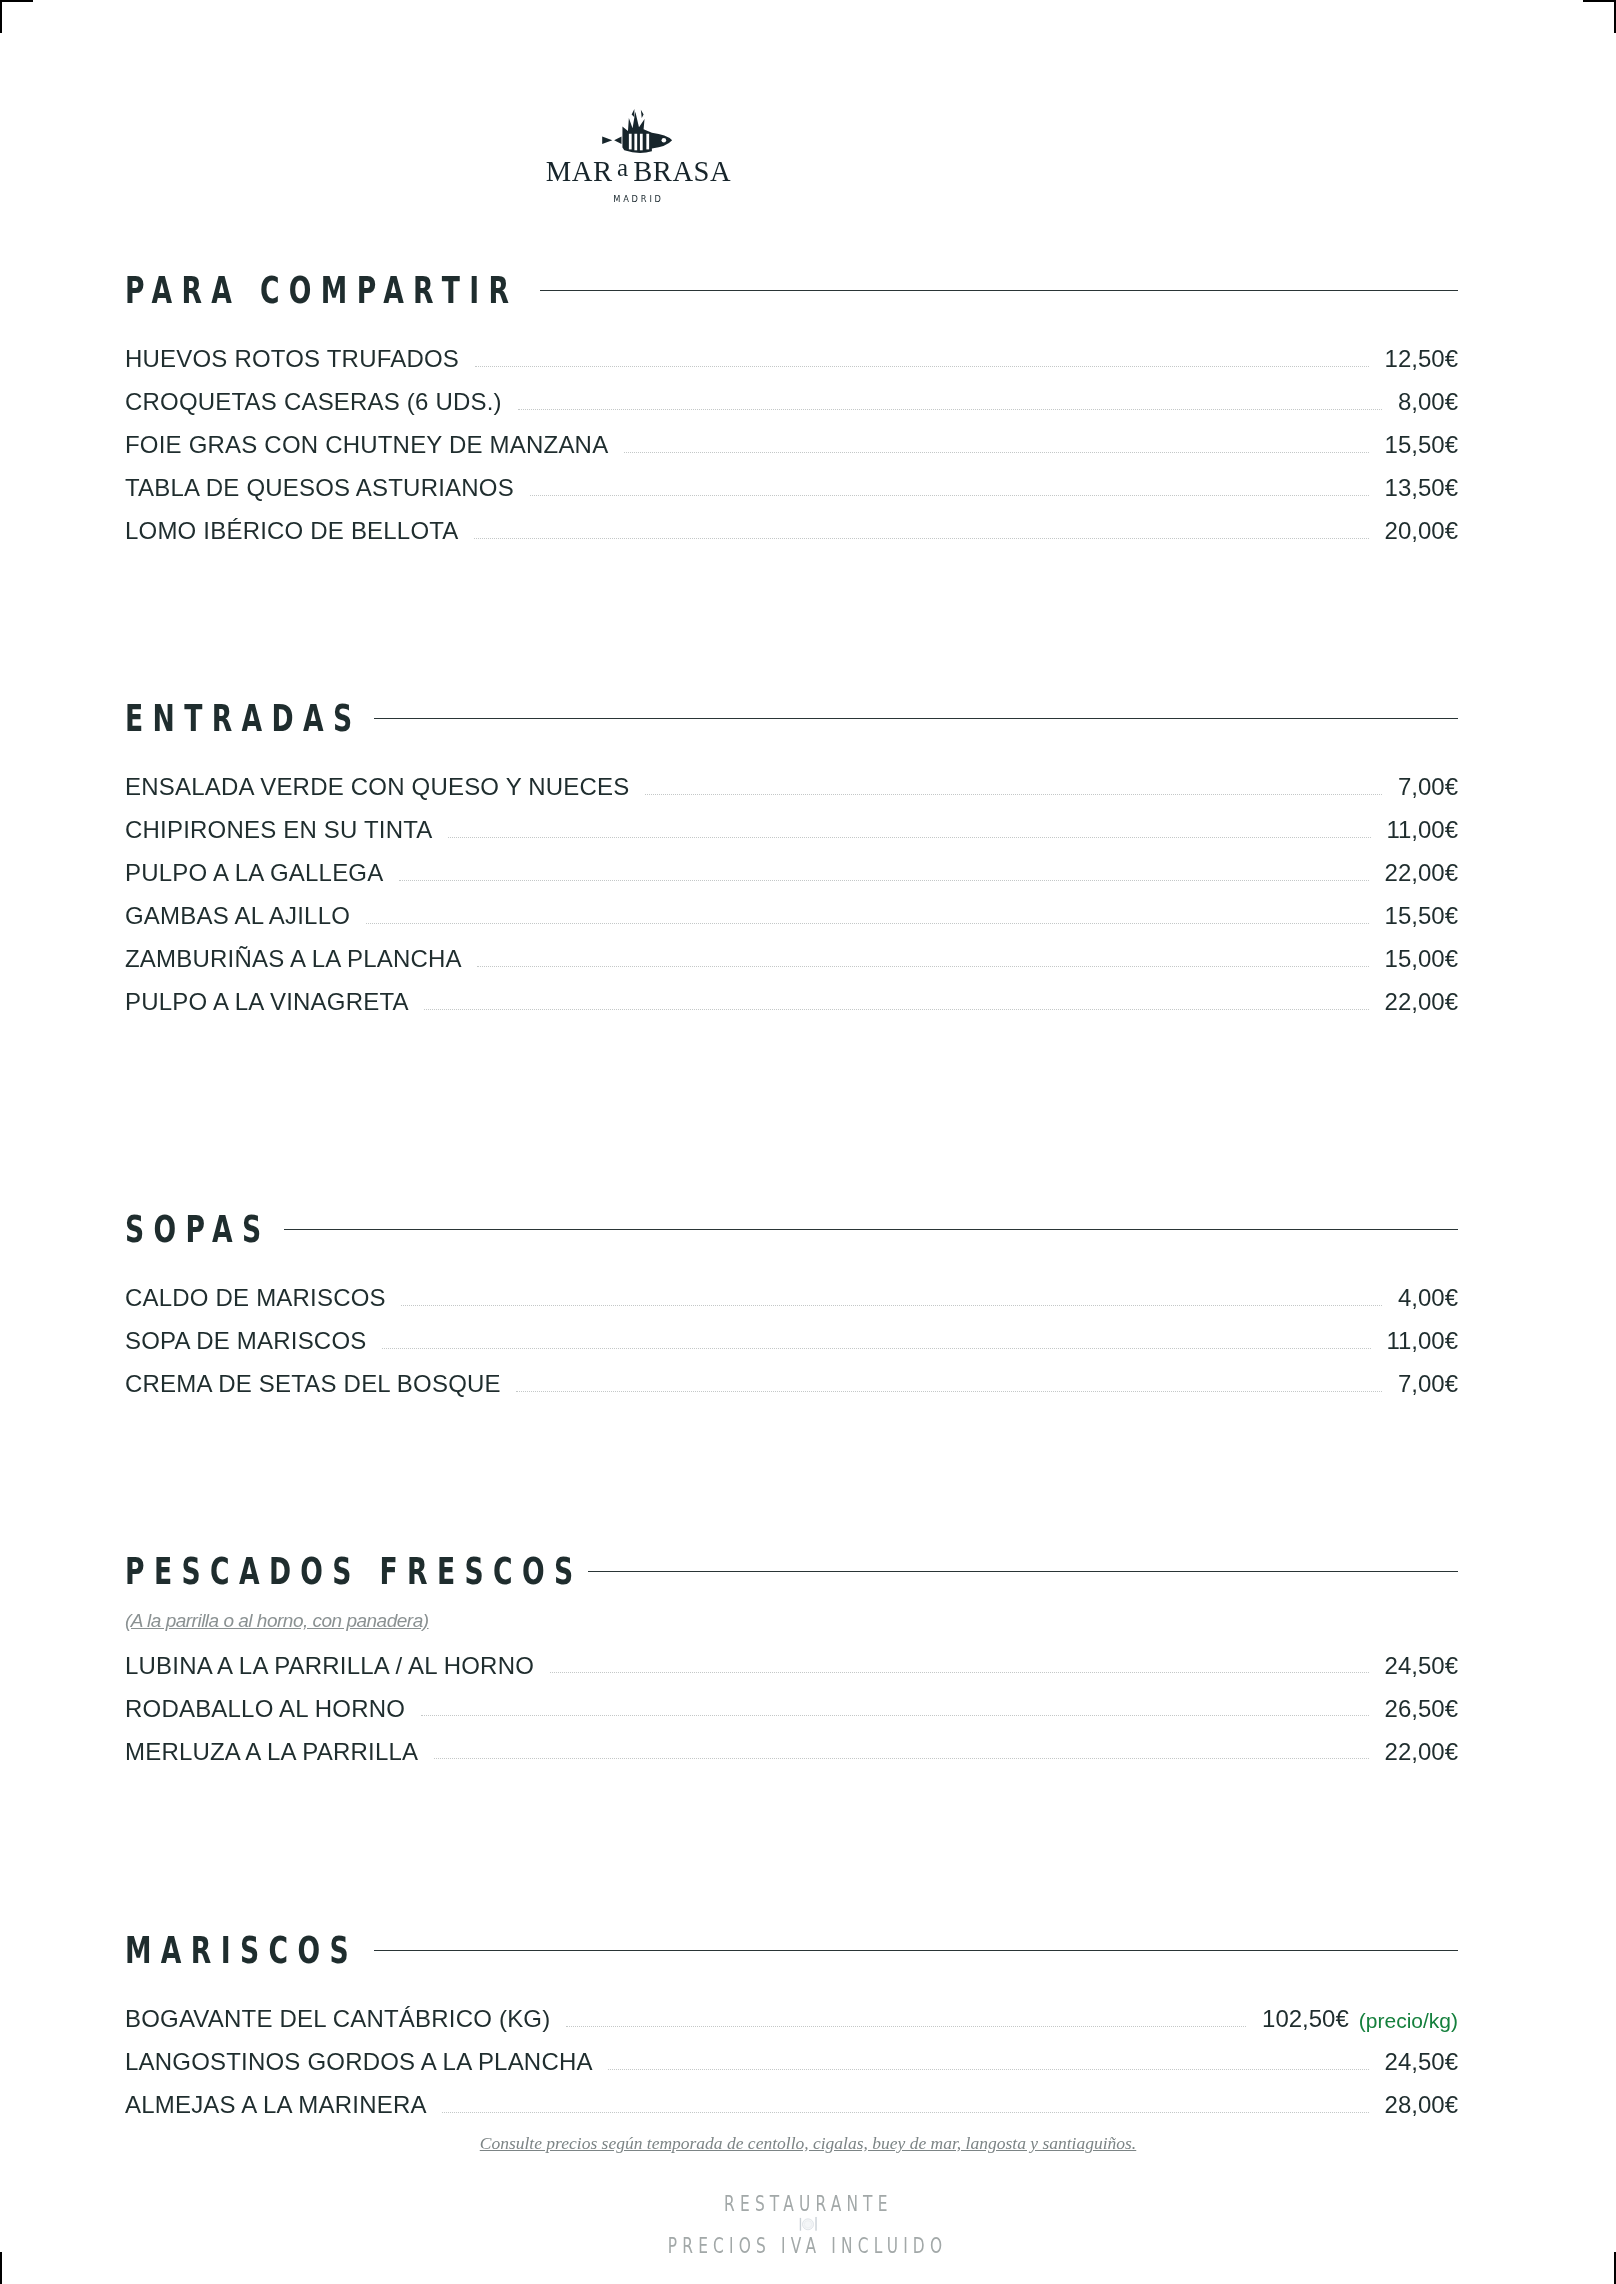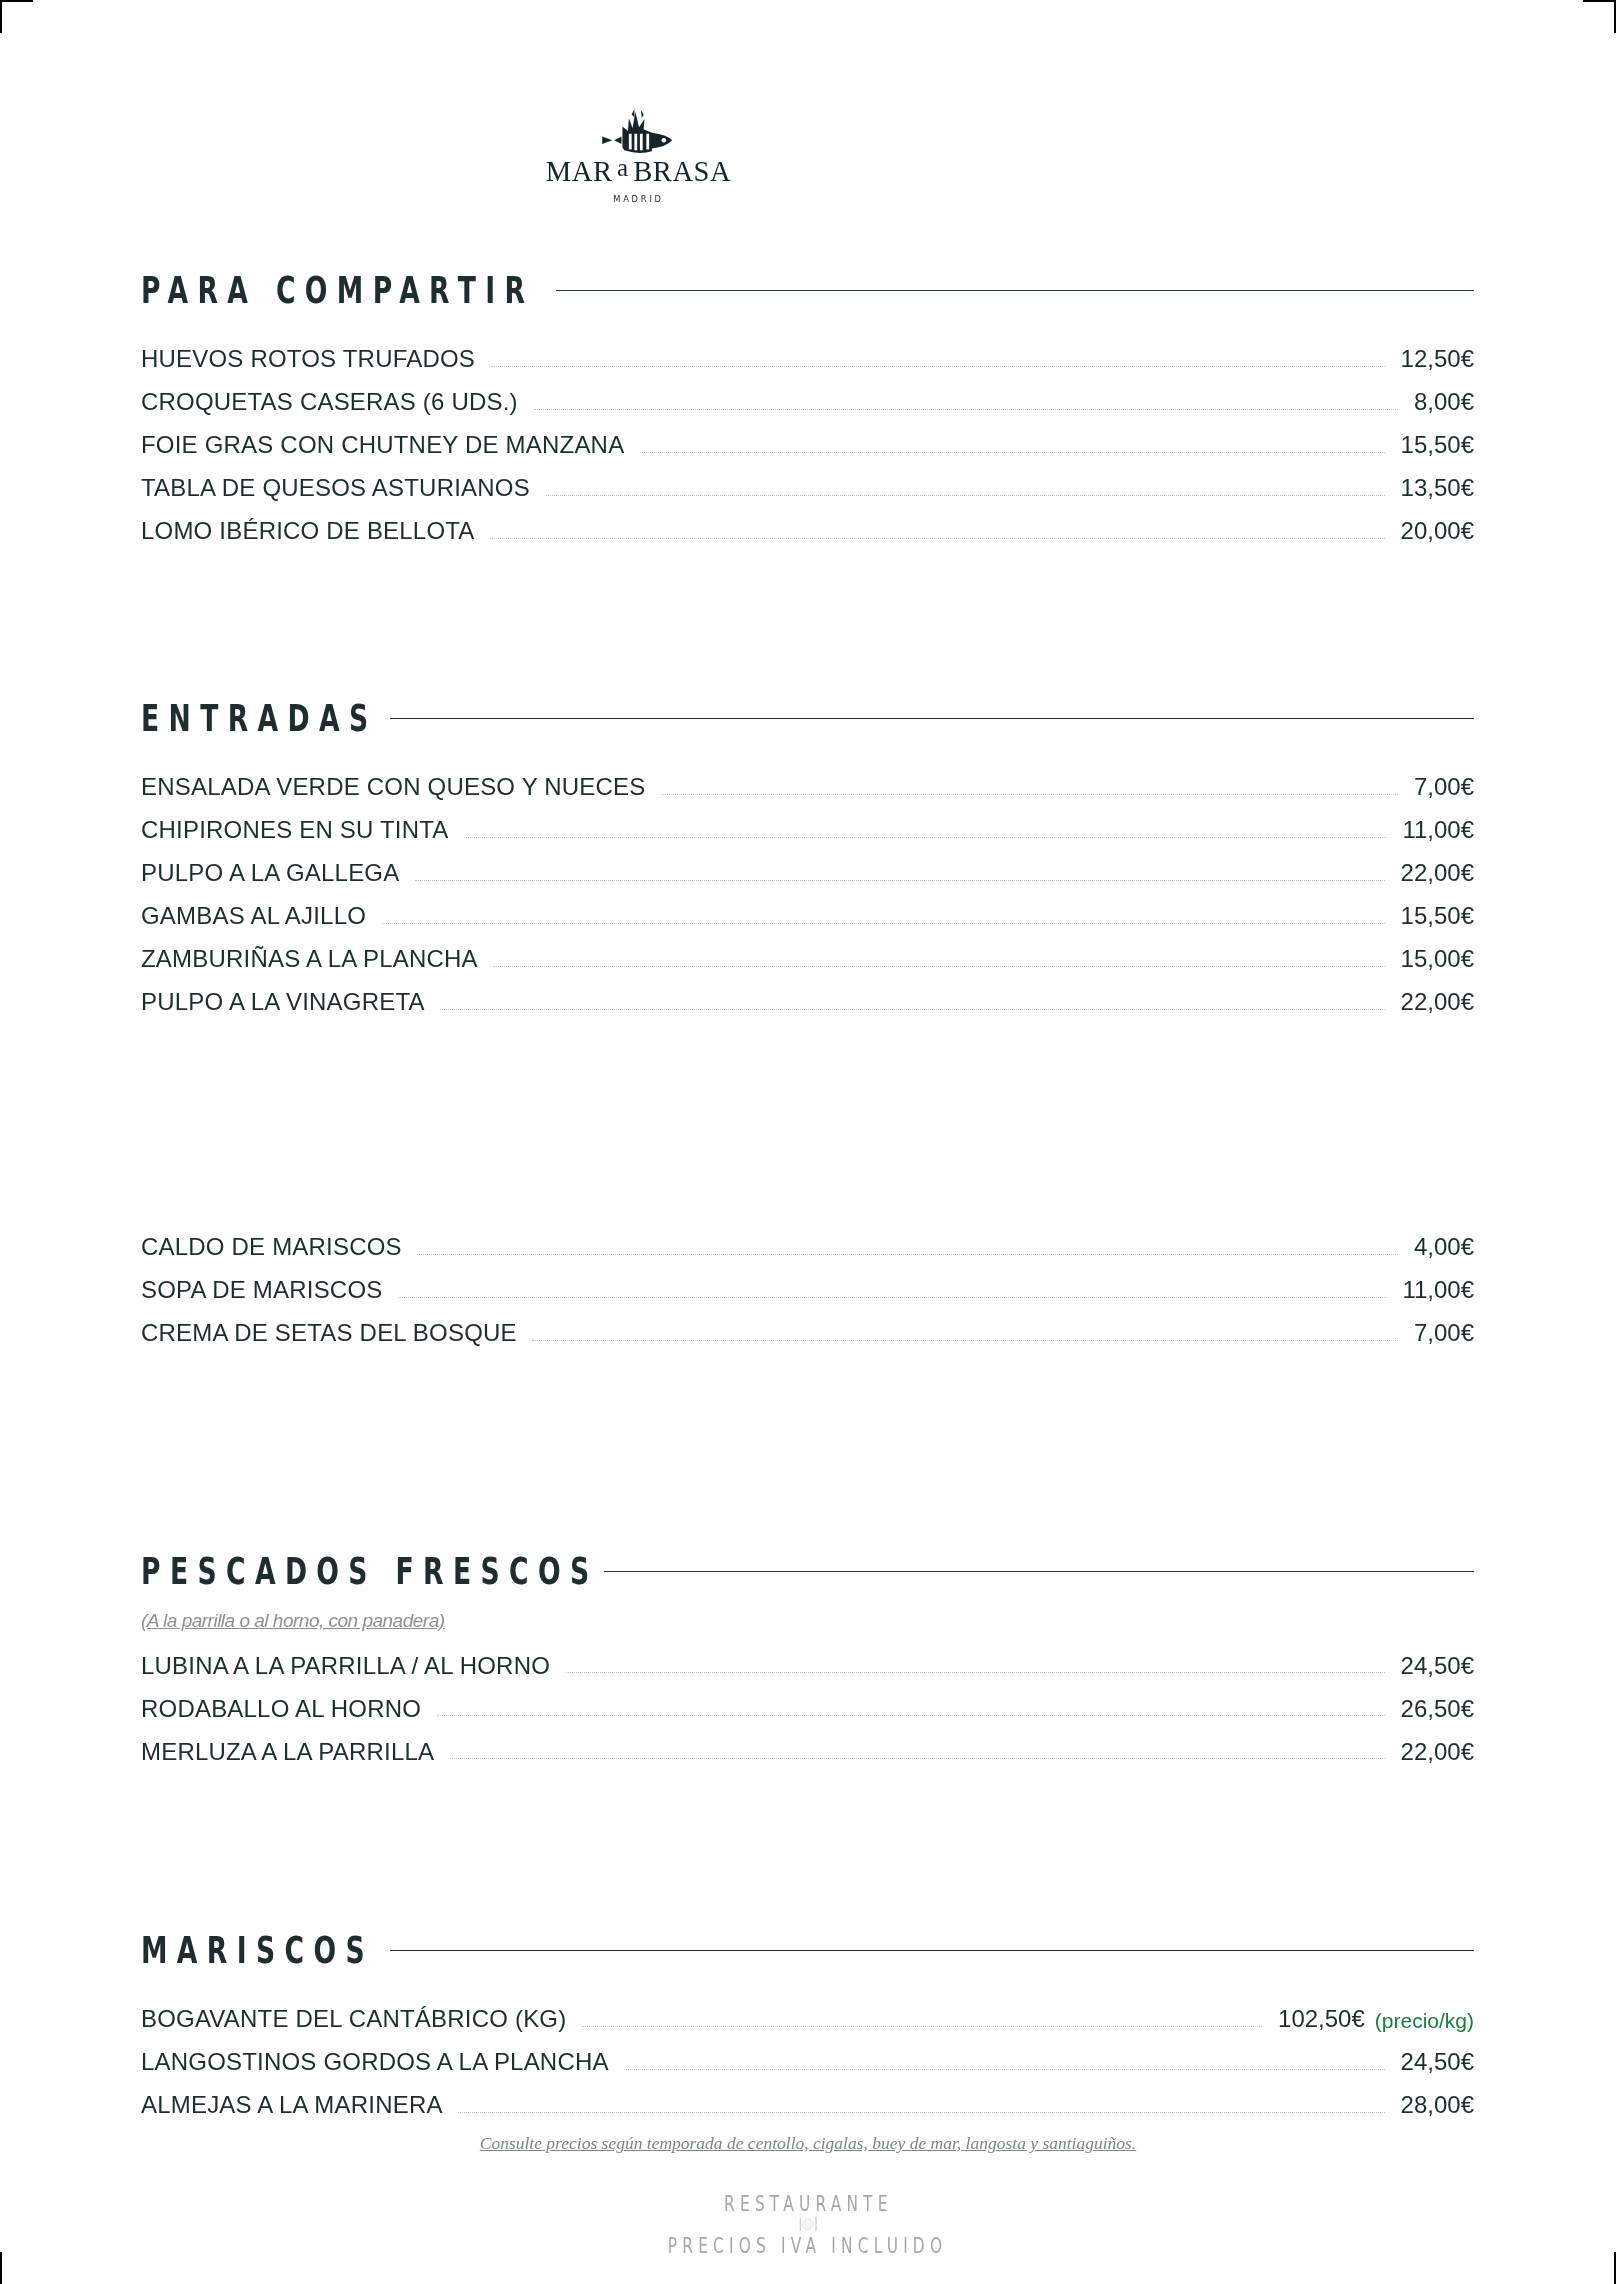--- a/index.html
+++ b/index.html
@@ -3,21 +3,21 @@
 <meta charset="utf-8">
 <style>
   html, body { margin:0; padding:0; background:#ffffff; }
   body { width:1616px; height:2284px; position:relative; overflow:hidden; color:#1f2d2e; font-family:"Liberation Sans", sans-serif; }
   .corner { position:absolute; background:#000; }
   .logo { position:absolute; left:0; top:108px; width:1277px; text-align:center; }
   .logo svg { display:block; margin:0 auto; }
   .brand { font-family:"Liberation Serif", serif; font-size:28.6px; color:#17252b; letter-spacing:0.5px; line-height:1; margin-top:3.7px; }
   .brand .small-a { font-size:25px; position:relative; top:-4.6px; margin:0 4.6px; }
   .city { font-family:"DejaVu Sans", sans-serif; font-size:8.3px; letter-spacing:2.8px; color:#17252b; margin-top:7.4px; }
-  .section { position:absolute; left:141px; width:1333px; }
+  .section { position:absolute; left:125px; width:1333px; }
   .sec-head { display:flex; align-items:center; height:51px; }
   .sec-title { font-family:"DejaVu Sans", sans-serif; font-weight:bold; font-size:37px; letter-spacing:13px; color:#1f2d2e; transform:scaleX(0.72); transform-origin:left center; white-space:nowrap; }
   .sec-rule { flex:1; height:1.8px; background:#2a3536; }
   .note { font-family:"Liberation Sans", sans-serif; font-style:italic; font-size:19px; color:#8a9192; margin-top:13px; letter-spacing:-0.5px;text-decoration:underline; }
   .items { margin-top:14px; }
   .item { display:flex; align-items:flex-end; height:43px; font-size:24px; }
   .item-name { white-space:nowrap; letter-spacing:0.2px; }
   .leader { flex:1; border-bottom:1.4px dotted #c4c8c8; margin:0 15.7px; position:relative; top:-6.5px; }
   .price { white-space:nowrap; }
   .unit { font-size:21px; color:#15803d; margin-left:10px; }
@@ -120,20 +120,24 @@
       </div>
     <div class="item">
         <span class="item-name">PULPO A LA VINAGRETA</span>
         <span class="leader"></span>
         <span class="price">22,00€</span>
       </div>
   </div>
 </div>
 
 <div class="section" style="top:1204px;">
+  <div class="sec-head">
+    <span class="sec-title" style="width:159px;">SOPAS</span>
+    <span class="sec-rule"></span>
+  </div>
   <div class="items">
     <div class="item">
         <span class="item-name">CALDO DE MARISCOS</span>
         <span class="leader"></span>
         <span class="price">4,00€</span>
       </div>
     <div class="item">
         <span class="item-name">SOPA DE MARISCOS</span>
         <span class="leader"></span>
         <span class="price">11,00€</span>

